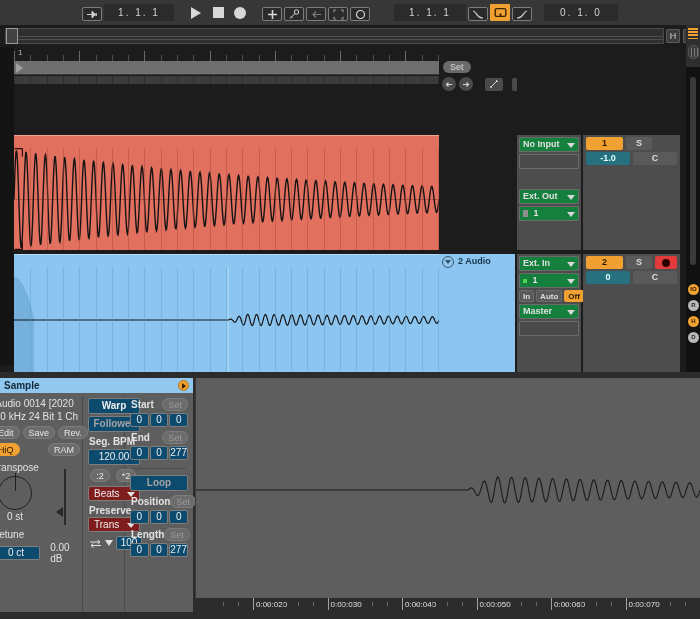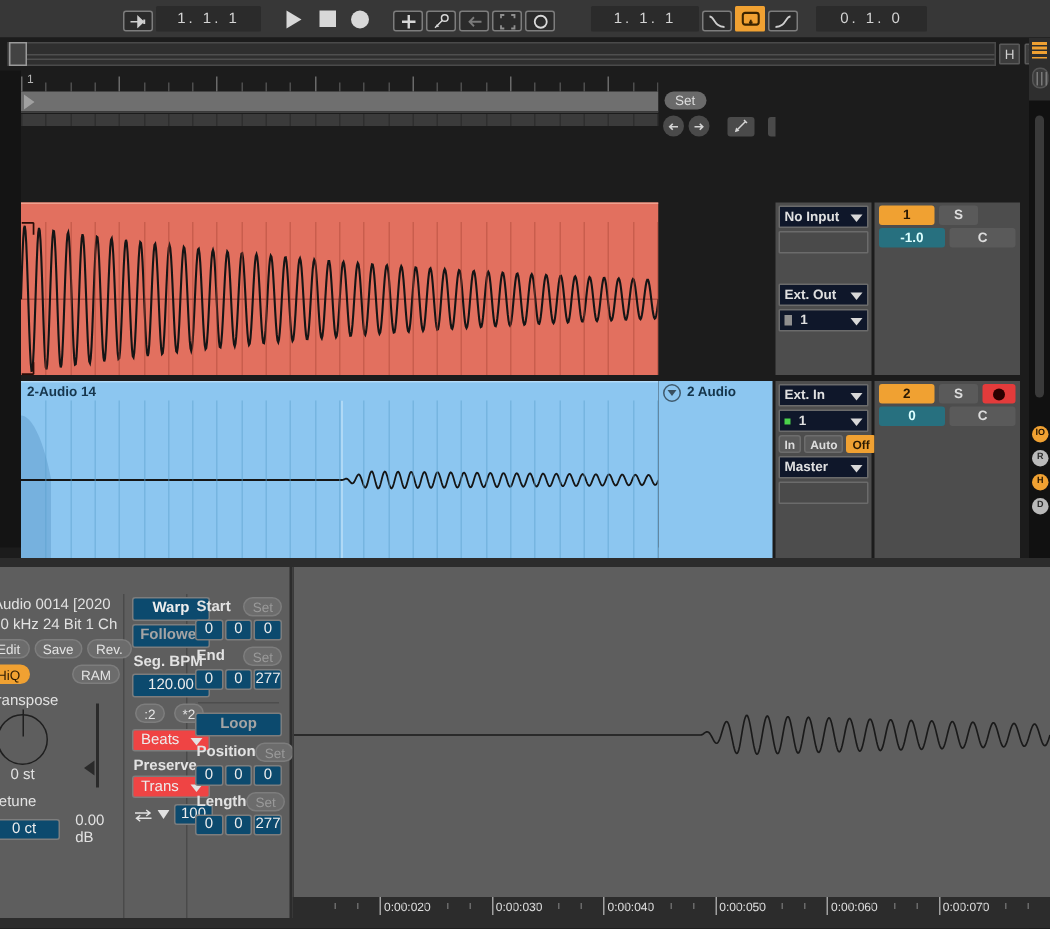--- a/index.html
+++ b/index.html
@@ -134,21 +134,21 @@
     border-top:4px solid rgba(0,0,0,.6); border-bottom:0;
   }
   .thdr-red { top:88px; height:115px; background:#e2705f; color:#40170f; }
   .thdr-blue { top:207px; height:118px; background:#8cc6f0; color:#14344a; }
   .thdr-master { top:338px; height:16px; background:#f0a132; color:#3d2505; align-items:center; padding-top:0; }
 
   
   .iocol { position:absolute; left:517px; top:0; width:66px; bottom:0; background:#1c1c1c; }
   .iobox { position:absolute; left:0; width:64px; background:#4d4d4d; }
   .sel {
-    height:15px; margin:2px 2px 0 2px; background:#0f172a; border:1px solid #6b6b6b;
+    height:15px; margin:2px 2px 0 2px; background:#15803d; border:1px solid #6b6b6b;
     color:#e0e0e0; font-size:9px; line-height:13px; padding-left:3px; position:relative;
     font-weight:bold; border-radius:1px;
   }
   .sel .ar {
     position:absolute; right:3px; top:5px; width:0;height:0;
     border-left:4px solid transparent;border-right:4px solid transparent;border-top:5px solid #d8d8d8;
   }
   .sel.blank { background:#4a4a4a; }
   .minibtns { display:flex; gap:2px; margin:2px; }
   .mb {
@@ -237,21 +237,21 @@
     font-size:9px; color:#e4e4e4; padding:0 5px; height:13px; line-height:12px;
   }
   .pill.on { background:#f0a132; color:#2b1a03; border-color:#f0a132; }
   .pill.off { color:#9a9a9a; }
   .box {
     background:#0c4a6e; border:1px solid #7d7d7d; border-radius:2px;
     font-size:10px; color:#ededed; text-align:center; height:14px; line-height:12px;
   }
   .box.dim { color:#a4a4a4; }
   .dd {
-    background:#ef4444; border:1px solid #7d7d7d; border-radius:2px; position:relative;
+    background:#7f1d1d; border:1px solid #7d7d7d; border-radius:2px; position:relative;
     font-size:10px; color:#ededed; height:15px; line-height:13px; padding-left:5px;
   }
   .dd .ar {
     position:absolute; right:4px; top:5px; width:0;height:0;
     border-left:4px solid transparent;border-right:4px solid transparent;border-top:5px solid #e2e2e2;
   }
   .knob {
     width:34px;height:34px;border-radius:50%;border:1.5px solid #1f1f1f;
     position:relative;
   }
@@ -457,21 +457,20 @@
         <svg width="9" height="9" viewBox="0 0 9 9" style="position:absolute;left:0;top:0">
           <path d="M0.5 0.5h8M8.5 0.5v8" stroke="#2a0d08" fill="none" stroke-width="1.4"></path>
         </svg>
         <svg width="9" height="9" viewBox="0 0 9 9" style="position:absolute;left:0;bottom:0">
           <path d="M0.5 8.5h8M8.5 8.5v-8" stroke="#2a0d08" fill="none" stroke-width="1.4"></path>
         </svg>
       </div>
     </div>
 
     <div class="clip clip-blue">
-      <div class="title">2-Audio 14</div>
       <div class="body">
         <div id="bluegrid">
             <div class="gl" style="left:16.3px"></div>
             <div class="gl" style="left:32.6px"></div>
             <div class="gl" style="left:48.9px"></div>
             <div class="gl" style="left:65.2px"></div>
             <div class="gl" style="left:81.5px"></div>
             <div class="gl" style="left:97.8px"></div>
             <div class="gl" style="left:114.1px"></div>
             <div class="gl" style="left:130.4px"></div>
@@ -679,20 +678,26 @@
     <div class="scroll-thumb"></div>
     <div class="rail-circ rc-or" style="top:259px">IO</div>
     <div class="rail-circ rc-gy" style="top:275px">R</div>
     <div class="rail-circ rc-or" style="top:291px">H</div>
     <div class="rail-circ rc-gy" style="top:307px">D</div>
   </div>
 
   <div class="bottom">
 
     <div class="devpanel">
+      <div class="devtitle">
+        <span>Sample</span>
+        <span class="pwr">
+            <i></i>
+          </span>
+      </div>
 
       <div class="vsep" style="left:82px; top:18px; height:216px"></div>
       <div class="vsep" style="left:124px; top:18px; height:216px"></div>
 
       <div class="devcol dev-c1">
         <div class="lbl" style="margin:2px 0 0 2px; white-space:nowrap; overflow:hidden">-Audio 0014 [2020</div>
         <div class="lbl" style="margin:2px 0 0 2px; white-space:nowrap; overflow:hidden">8.0 kHz 24 Bit 1 Ch</div>
         <div style="display:flex; gap:3px; margin:4px 0 0 2px">
           <div class="pill">Edit</div>
           <div class="pill">Save</div>

